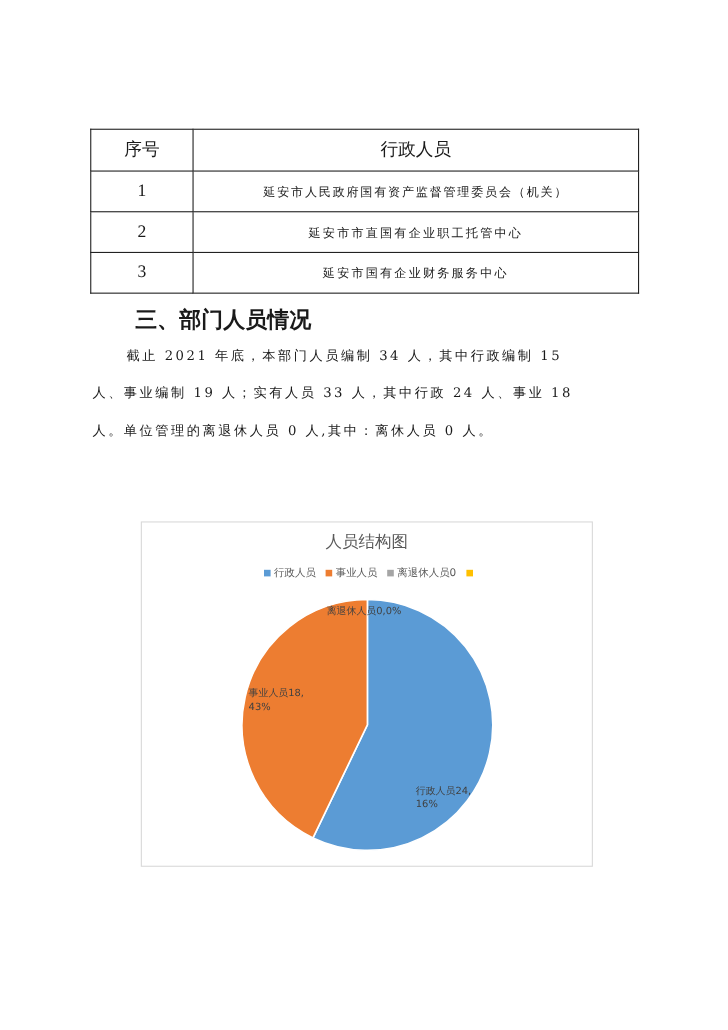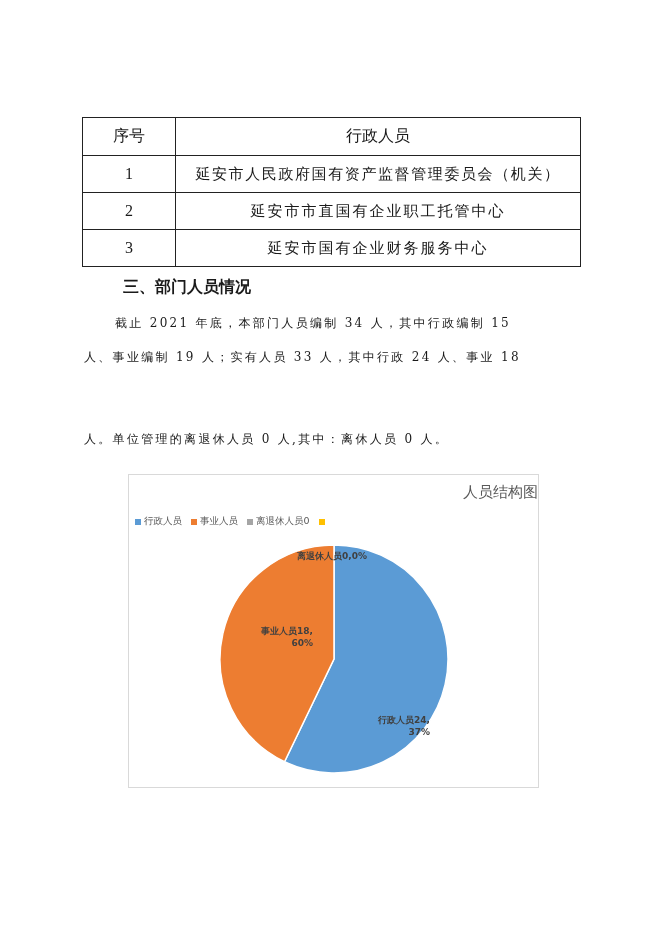--- a/index.html
+++ b/index.html
@@ -1,31 +1,31 @@
 <!DOCTYPE html>
 <html><head>
   <meta charset="utf-8">
   <style>
     html, body { margin:0; padding:0; background:#ffffff; }
     body { width:662px; height:936px; position:relative; overflow:hidden;
            font-family:"DejaVu Serif", "Liberation Serif", serif; color:#1a1a1a; }
     .tbl { position:absolute; left:82px; top:117px; width:499px; border-collapse:collapse; }
     .tbl td, .tbl th { border:1px solid #222; height:36px; padding:0; text-align:center; }
     .tbl th { font-family:"DejaVu Sans", sans-serif; font-weight:normal; font-size:16px; height:37px; }
-    .tbl td { font-size:15px; letter-spacing:2px; }
+    .tbl td { font-size:11px; letter-spacing:2px; }
     .tbl .c1 { width:92px; }
     .tbl td.c1 { letter-spacing:0; font-family:"Liberation Serif", serif; font-size:16px; }
-    .h3 { position:absolute; left:123px; top:277px; font-family:"DejaVu Sans", sans-serif; font-weight:bold; font-size:16px; }
+    .h3 { position:absolute; left:123px; top:277px; font-family:"DejaVu Sans", sans-serif; font-weight:bold; font-size:20px; }
     .para { position:absolute; left:84px; width:497px; font-size:12px; letter-spacing:2.3px; white-space:nowrap; }
     .chart-box { position:absolute; left:128px; top:474px; width:409px; height:312px; border:1px solid #d9d9d9; background:#fff; }
-    .chart-title { position:absolute; left:0; width:100%; top:8px; text-align:right; font-family:"DejaVu Sans", sans-serif; font-size:15px; color:#595959; }
-    .legend { position:absolute; left:0; width:100%; top:40px; font-family:"DejaVu Sans", sans-serif; font-size:9.5px; color:#595959; }
+    .chart-title { position:absolute; left:0; width:100%; top:8px; text-align:center; font-family:"DejaVu Sans", sans-serif; font-size:15px; color:#595959; }
+    .legend { position:absolute; left:0; width:100%; top:40px; text-align:center; font-family:"DejaVu Sans", sans-serif; font-size:9.5px; color:#595959; }
     .legend span.sw { display:inline-block; width:6px; height:6px; margin:0 3px 0 6px; vertical-align:middle; }
     .pie { position:absolute; left:0; top:0; }
-    .lbl { position:absolute; font-family:"DejaVu Sans", sans-serif; font-size:9px; color:#404040; text-align:right; line-height:12px; white-space:nowrap;font-weight:bold; }
+    .lbl { position:absolute; font-family:"DejaVu Sans", sans-serif; font-size:9px; color:#404040; text-align:left; line-height:12px; white-space:nowrap; }
   </style>
 </head>
 <body>
 
 <table class="tbl">
   <tbody>
       <tr>
     <th class="c1">序号</th>
     <th>行政人员</th>
   </tr>
@@ -40,32 +40,32 @@
   <tr>
     <td class="c1">3</td>
     <td>延安市国有企业财务服务中心</td>
   </tr>
 </tbody>
   </table>
 
 <div class="h3">三、部门人员情况</div>
 <div class="para" style="top:315px; padding-left:31px; width:466px;">截止 2021 年底，本部门人员编制 34 人，其中行政编制 15</div>
 <div class="para" style="top:349px;">人、事业编制 19 人；实有人员 33 人，其中行政 24 人、事业 18</div>
-<div class="para" style="top:383px;margin-top:48px;">人。单位管理的离退休人员 0 人,其中：离休人员 0 人。</div>
+<div class="para" style="top:383px;">人。单位管理的离退休人员 0 人,其中：离休人员 0 人。</div>
 
 <div class="chart-box">
   <div class="chart-title">人员结构图</div>
   <div class="legend">
     <span class="sw" style="background:#5b9bd5"></span><span>行政人员</span>
     <span class="sw" style="background:#ed7d31"></span><span>事业人员</span>
     <span class="sw" style="background:#a5a5a5"></span><span>离退休人员0</span>
     <span class="sw" style="background:#ffc000"></span>
   </div>
   <svg class="pie" width="409" height="312">
     <g id="slices">
         <path d="M205,184 L205,70 A114,114 0 1 1 155.53725374059837,286.7104509408758 Z" fill="#5b9bd5" stroke="#ffffff" stroke-width="1.5"></path>
         <path d="M205,184 L155.53725374059837,286.7104509408758 A114,114 0 0 1 204.99999999999997,70 Z" fill="#ed7d31" stroke="#ffffff" stroke-width="1.5"></path>
       </g>
   </svg>
   <div class="lbl" style="left:168px; top:75px;"><span>离退休人员0,0%</span></div>
-  <div class="lbl" style="left:97px; top:150px;margin-left:35px;"><span>事业人员18,</span><br><span>60%</span></div>
-  <div class="lbl" style="left:249px; top:194px;margin-top:45px;"><span>行政人员24,</span><br><span>37%</span></div>
+  <div class="lbl" style="left:97px; top:150px;"><span>事业人员18,</span><br><span>43%</span></div>
+  <div class="lbl" style="left:249px; top:194px;margin-top:45px;"><span>行政人员24,</span><br><span>16%</span></div>
 </div>
 
 </body></html>

